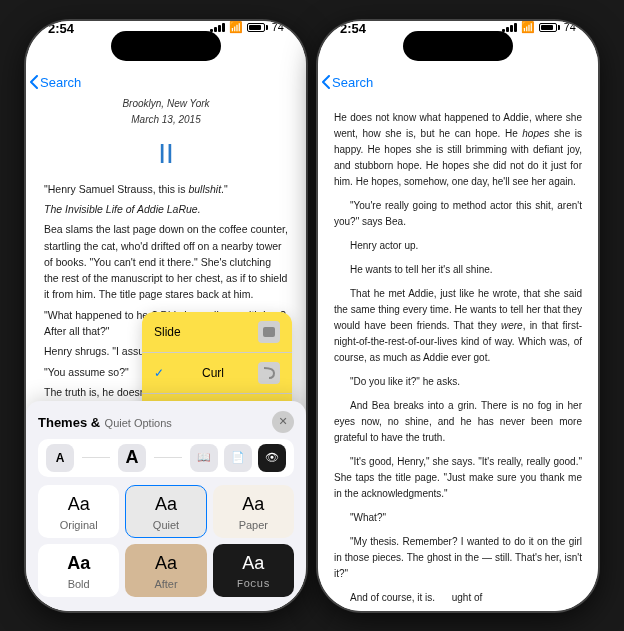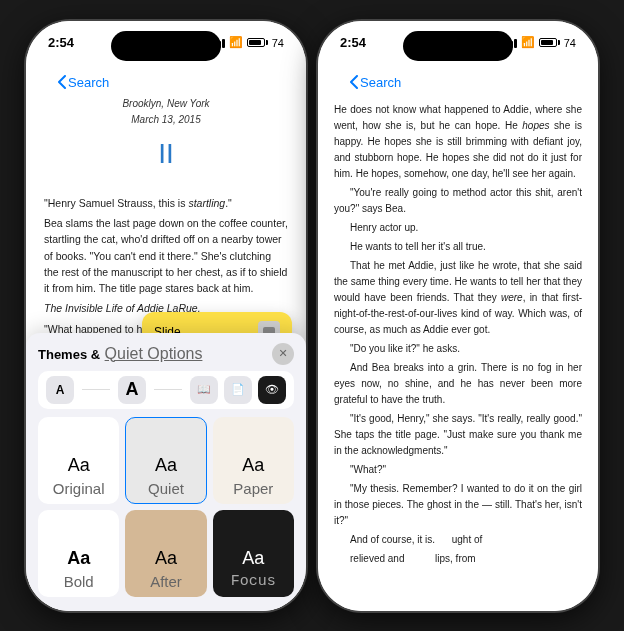--- a/index.html
+++ b/index.html
@@ -31,21 +31,21 @@
       position: relative;
       display: flex;
       flex-direction: column;
     }
 
     
     .status-bar {
       height: 50px;
       background: #fff;
       display: flex;
-      align-items: center;
+      align-items: flex-start;
       justify-content: space-between;
       padding: 0 22px 6px;
       flex-shrink: 0;
     }
 
     .status-bar-left {
       font-size: 13px;
       font-weight: 600;
       color: #000;
     }
@@ -67,21 +67,21 @@
       border-radius: 20px;
       position: absolute;
       top: 10px;
       left: 50%;
       transform: translateX(-50%);
       z-index: 10;
     }
 
     
     .nav-bar {
-      padding: 4px 32px 6px;
+      padding: 4px 4px 6px;
       background: #fff;
       display: flex;
       align-items: center;
       flex-shrink: 0;
     }
 
     .nav-back {
       color: #007AFF;
       font-size: 13px;
       display: flex;
@@ -121,21 +121,21 @@
       color: #333;
       margin-bottom: 4px;
       line-height: 1.6;
     }
 
     .book-chapter {
       text-align: center;
       color: #2979C8;
       font-size: 28px;
       font-weight: 300;
-      margin-bottom: 20px;
+      margin-bottom: 6px;
     }
 
     .book-para {
       margin-bottom: 4px;
     }
 
     
     .transition-menu {
       position: absolute;
       right: 14px;
@@ -199,23 +199,22 @@
       margin-bottom: 6px;
     }
 
     .themes-title {
       font-size: 13px;
       font-weight: 600;
       color: #000;
     }
 
     .themes-options {
-      font-size: 16px;
+      font-size: 11px;
       color: #666;
-      text-decoration: underline;
     }
 
     .close-btn {
       width: 22px;
       height: 22px;
       background: #ccc;
       border-radius: 50%;
       display: flex;
       align-items: center;
       justify-content: center;
@@ -306,33 +305,32 @@
     }
 
     .theme-card.focus {
       background: #1a1a1a;
     }
 
     .theme-aa {
       font-size: 18px;
       font-weight: 500;
       color: #000;
-      margin-top: 29px;
     }
 
     .theme-card.focus .theme-aa {
       color: #fff;
     }
 
     .theme-card.bold .theme-aa {
       font-weight: 700;
     }
 
     .theme-label {
-      font-size: 15px;
+      font-size: 11px;
       color: #666;
     }
 
     .theme-card.focus .theme-label {
       color: #aaa;
     }
 
     
     .right-phone .phone-content {
       background: #fff;
@@ -341,20 +339,21 @@
     .right-book-text {
       padding: 6px 16px;
       font-size: 10px;
       line-height: 1.6;
       color: #1a1a1a;
     }
 
     .right-book-text p {
       margin-bottom: 3px;
       text-align: justify;
+      margin-top: 8px;
     }
 
     .right-book-text .indent {
       text-indent: 16px;
     }
 
     
     .battery {
       display: inline-flex;
       align-items: center;
@@ -446,23 +445,23 @@
           <path d="M7 1L1 7L7 13" stroke="#007AFF" stroke-width="2" stroke-linecap="round" stroke-linejoin="round"></path>
         </svg>
         <span>Search</span>
       </div>
     </div>
 
     <div class="phone-content">
       <div class="book-text">
         <div class="book-location">Brooklyn, New York<br>March 13, 2015</div>
         <div class="book-chapter">II</div>
-        <div class="book-para">"Henry Samuel Strauss, this is <em>startling</em>."</div>
+        <div class="book-para">"Henry Samuel Strauss, this is <em>bullshit</em>."</div>
+        <div class="book-para" style="font-style:italic">The Invisible Life of Addie LaRue.</div>
         <div class="book-para">Bea slams the last page down on the coffee counter, startling the cat, who'd drifted off on a nearby tower of books. "You can't end it there." She's clutching the rest of the manuscript to her chest, as if to shield it from him. The title page stares back at him.</div>
-        <div class="book-para" style="font-style:italic">The Invisible Life of Addie LaRue.</div>
         <div class="book-para">"What happened to her? Did she really go with Luc? After all that?"</div>
         <div class="book-para">Henry shrugs. "I assume so."</div>
         <div class="book-para">"You assume so?"</div>
         <div class="book-para">The truth is, he doesn't know.</div>
         <div class="book-para">He's s</div>
         <div class="book-para">scribe th</div>
         <div class="book-para">them in</div>
         <div class="book-para">hands b</div>
       </div>
 
@@ -570,21 +569,21 @@
         </svg>
         <span>Search</span>
       </div>
     </div>
 
     <div class="phone-content">
       <div class="right-book-text">
         <p>He does not know what happened to Addie, where she went, how she is, but he can hope. He <em>hopes</em> she is happy. He hopes she is still brimming with defiant joy, and stubborn hope. He hopes she did not do it just for him. He hopes, somehow, one day, he'll see her again.</p>
         <p class="indent">"You're really going to method actor this shit, aren't you?" says Bea.</p>
         <p class="indent">Henry actor up.</p>
-        <p class="indent">He wants to tell her it's all true.</p>
+        <p class="indent">He wants to tell her it's all shine.</p>
         <p class="indent">That he met Addie, just like he wrote, that she said the same thing every time. He wants to tell her that they would have been friends. That they <em>were</em>, in that first-night-of-the-rest-of-our-lives kind of way. Which was, of course, as much as Addie ever got.</p>
         <p class="indent">"Do you like it?" he asks.</p>
         <p class="indent">And Bea breaks into a grin. There is no fog in her eyes now, no shine, and he has never been more grateful to have the truth.</p>
         <p class="indent">"It's good, Henry," she says. "It's really, really good." She taps the title page. "Just make sure you thank me in the acknowledgments."</p>
         <p class="indent">"What?"</p>
         <p class="indent">"My thesis. Remember? I wanted to do it on the girl in those pieces. The ghost in the — still. That's her, isn't it?"</p>
         <p class="indent">And of course, it is. &nbsp;&nbsp;&nbsp;&nbsp;&nbsp;ught of</p>
         <p class="indent">relieved and&nbsp;&nbsp;&nbsp;&nbsp;&nbsp;&nbsp;&nbsp;&nbsp;&nbsp;&nbsp;&nbsp;lips, from</p>
 
       </div>

